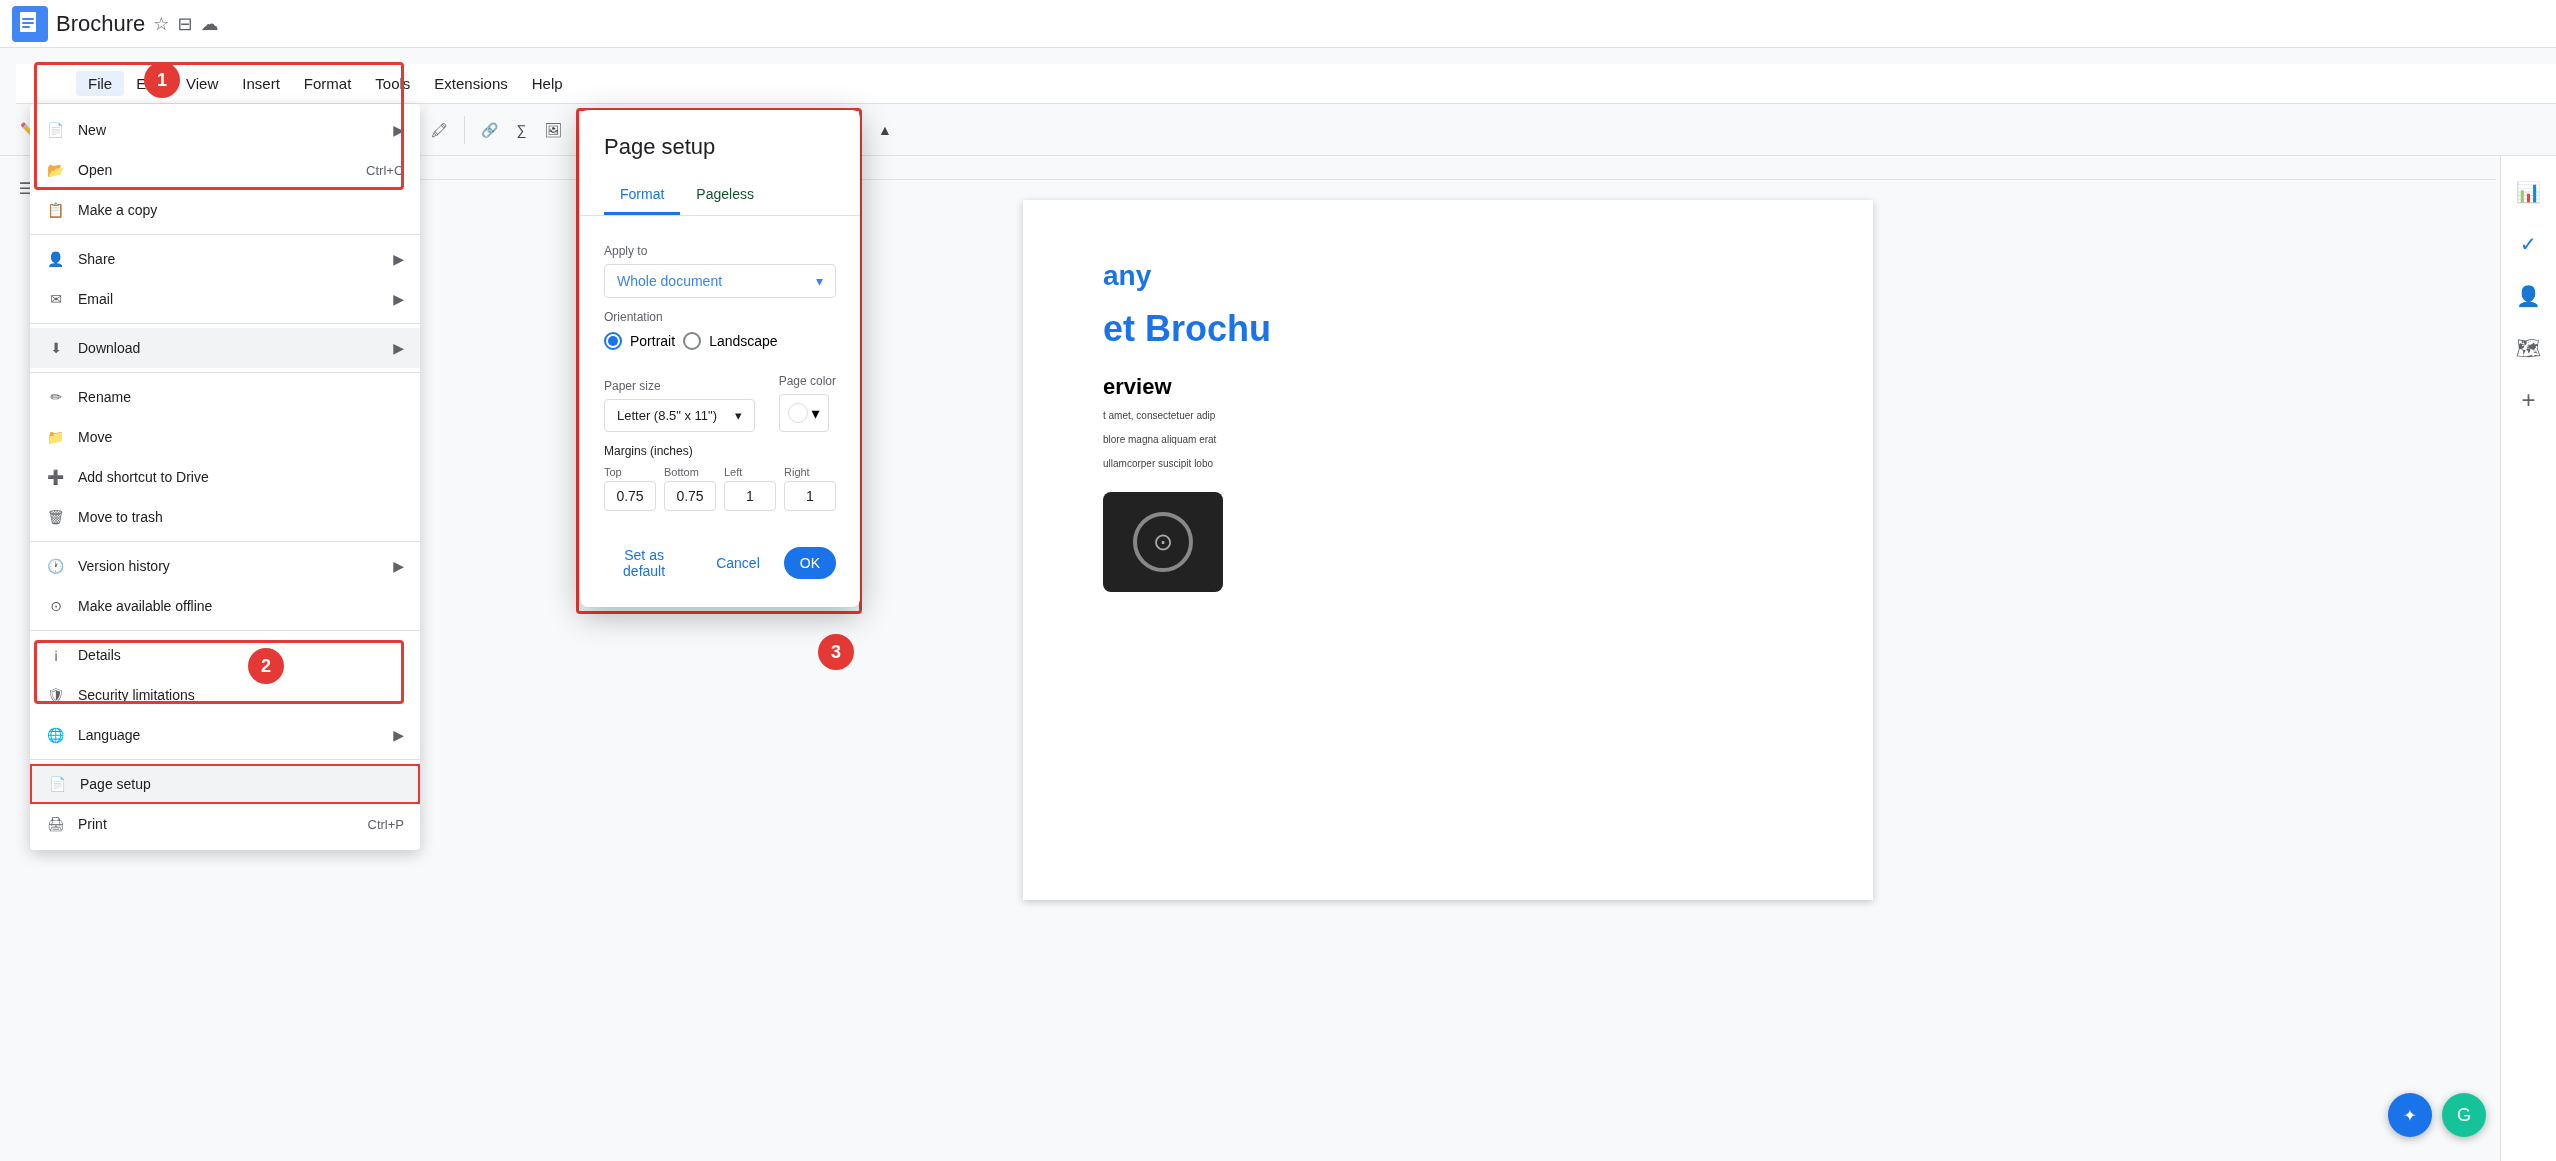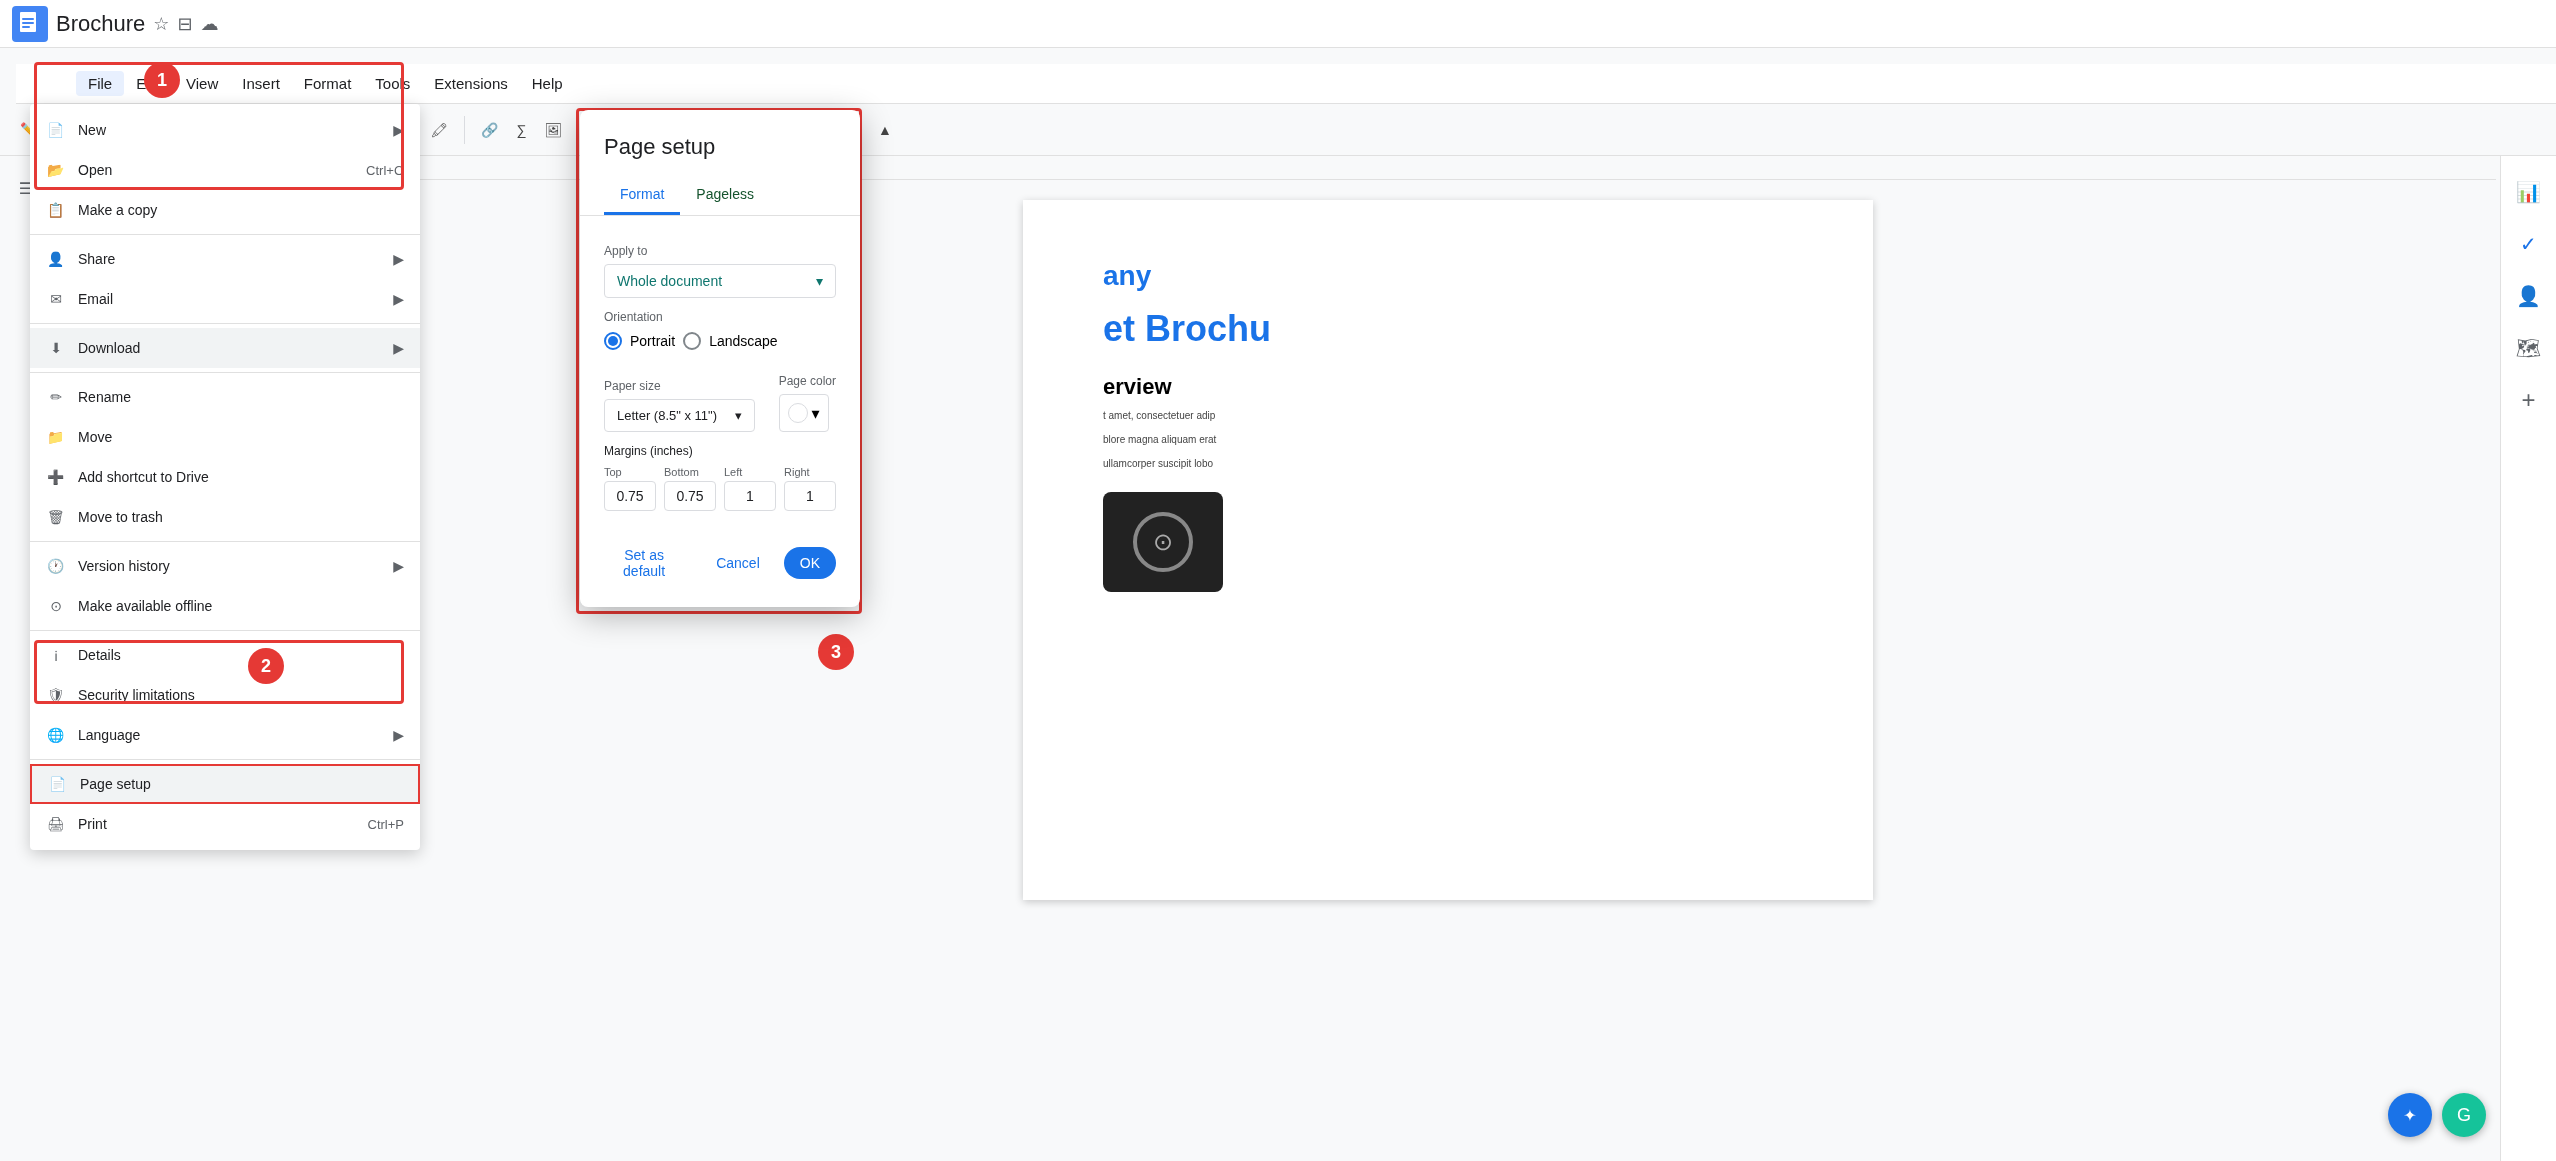--- a/index.html
+++ b/index.html
@@ -85,21 +85,21 @@
     .modal-tabs { display: flex; border-bottom: 1px solid #e0e0e0; padding: 0 24px; }
     .modal-tab {
       padding: 10px 16px; font-size: 14px; cursor: pointer; border-bottom: 3px solid transparent;
       color: #14532d;
     }
     .modal-tab.active { color: #1a73e8; border-bottom-color: #1a73e8; font-weight: 500; }
     .modal-body { padding: 16px 24px; }
     .modal-label { font-size: 12px; color: #5f6368; margin-bottom: 6px; margin-top: 12px; }
     .modal-select {
       width: 100%; padding: 8px 12px; border: 1px solid #dadce0; border-radius: 4px;
-      font-size: 14px; color: #0f766e; background: #fff; cursor: pointer;
+      font-size: 14px; color: #3b82f6; background: #fff; cursor: pointer;
       display: flex; align-items: center; justify-content: space-between;
     }
     .orientation-row { display: flex; gap: 8px; align-items: center; margin: 8px 0; }
     .radio-option { display: flex; align-items: center; gap: 8px; font-size: 14px; cursor: pointer; }
     .radio-circle { width: 18px; height: 18px; border-radius: 50%; border: 2px solid #1a73e8; display: flex; align-items: center; justify-content: center; }
     .radio-circle.checked::after { content: ''; width: 10px; height: 10px; border-radius: 50%; background: #1a73e8; }
     .radio-circle.unchecked { border-color: #80868b; }
     .paper-color-row { display: flex; gap: 24px; align-items: flex-end; margin-top: 12px; }
     .paper-size-group { flex: 1; }
     .page-color-group { }

